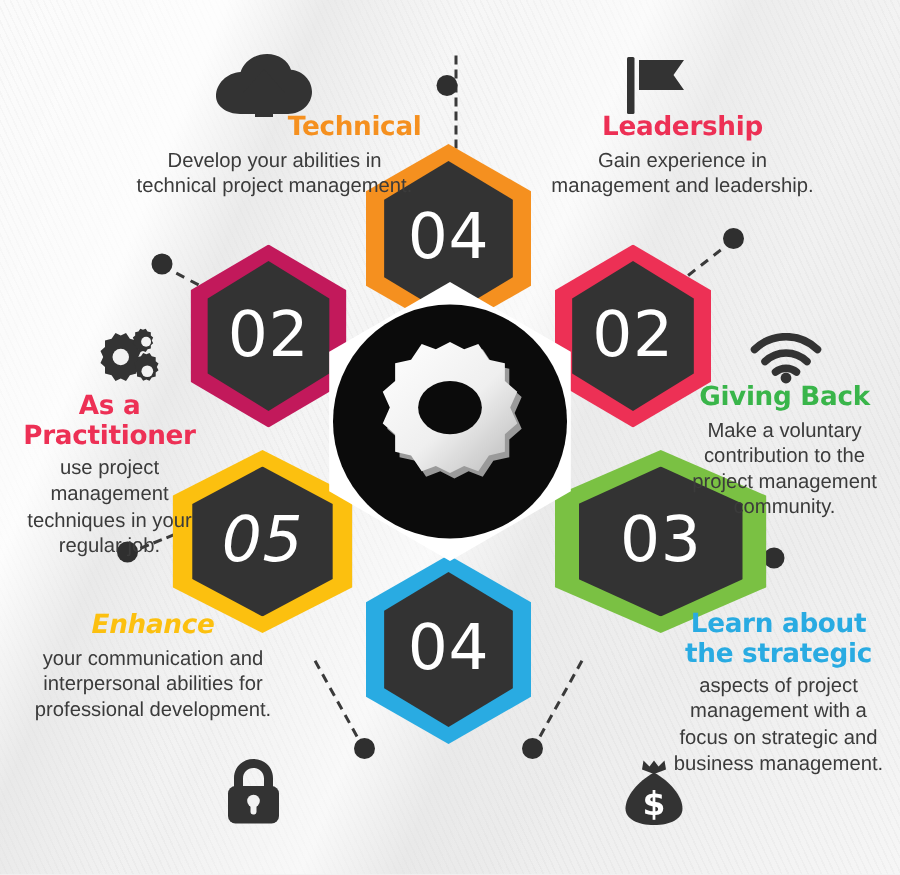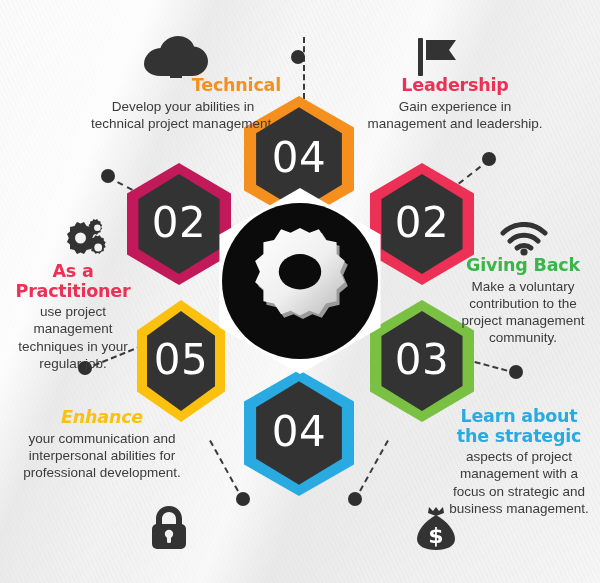--- a/index.html
+++ b/index.html
@@ -127,28 +127,28 @@
     </div>
   </div>
 
   <div class="hexwrap" style="left:370px;top:163px;width:104px;height:122px;">
     <div class="hex-outer" style="background:#ED3055;"></div>
     <div class="hex-inner">
       <span class="hex-num">02</span>
     </div>
   </div>
 
-  <div class="hexwrap" style="left:370px;top:300px;width:104px;height:122px;">
+  <div class="hexwrap" style="left:370px;top:300px;width:104px;height:122px;padding-left:37px;">
     <div class="hex-outer" style="background:#7AC143;"></div>
     <div class="hex-inner">
       <span class="hex-num">03</span>
     </div>
   </div>
 
-  <div class="hexwrap" style="left:137px;top:300px;width:88px;height:122px;">
+  <div class="hexwrap" style="left:115px;top:300px;width:120px;height:122px;font-style:italic;">
     <div class="hex-outer" style="background:#FCC00F;"></div>
     <div class="hex-inner">
       <span class="hex-num">05</span>
     </div>
   </div>
 
   <div class="hexwrap" style="left:244px;top:370px;width:110px;height:126px;">
     <div class="hex-outer" style="background:#29ABE2;"></div>
     <div class="hex-inner">
       <span class="hex-num">04</span>

